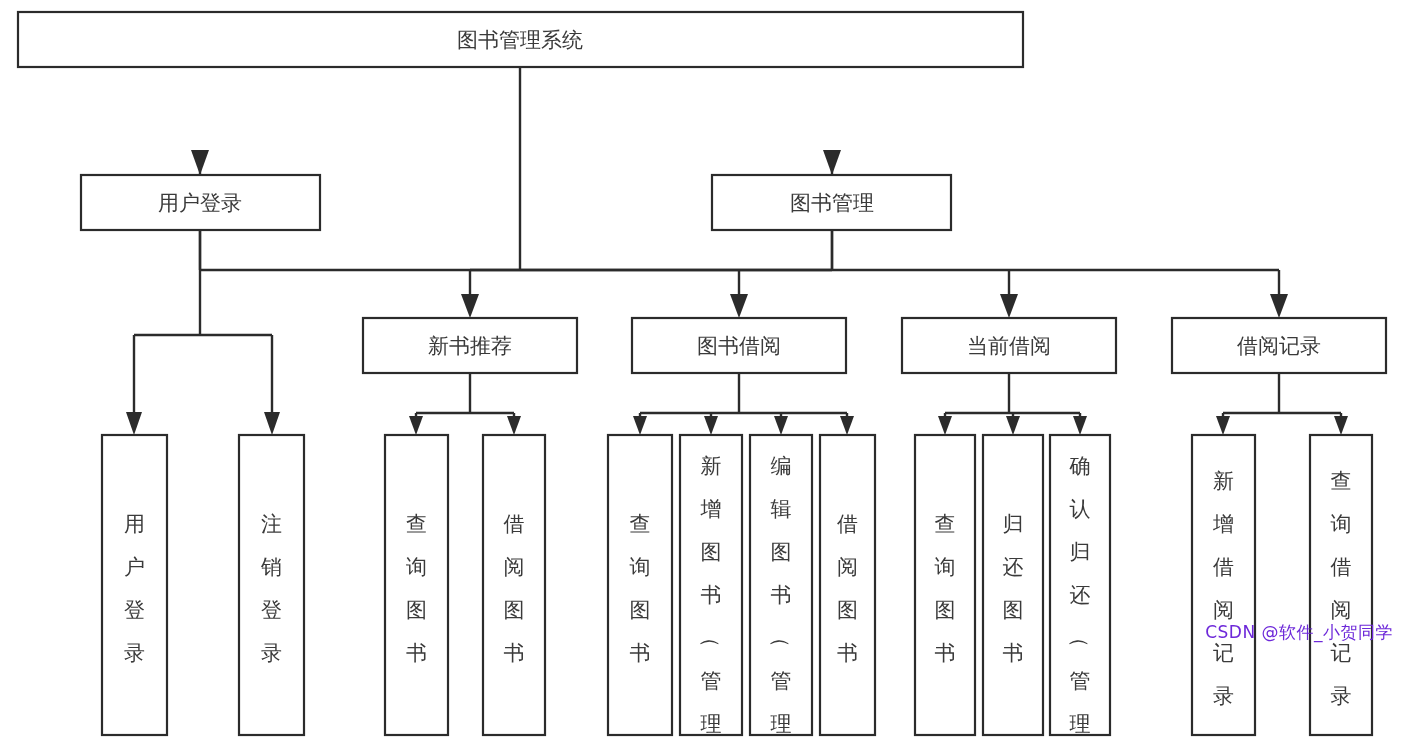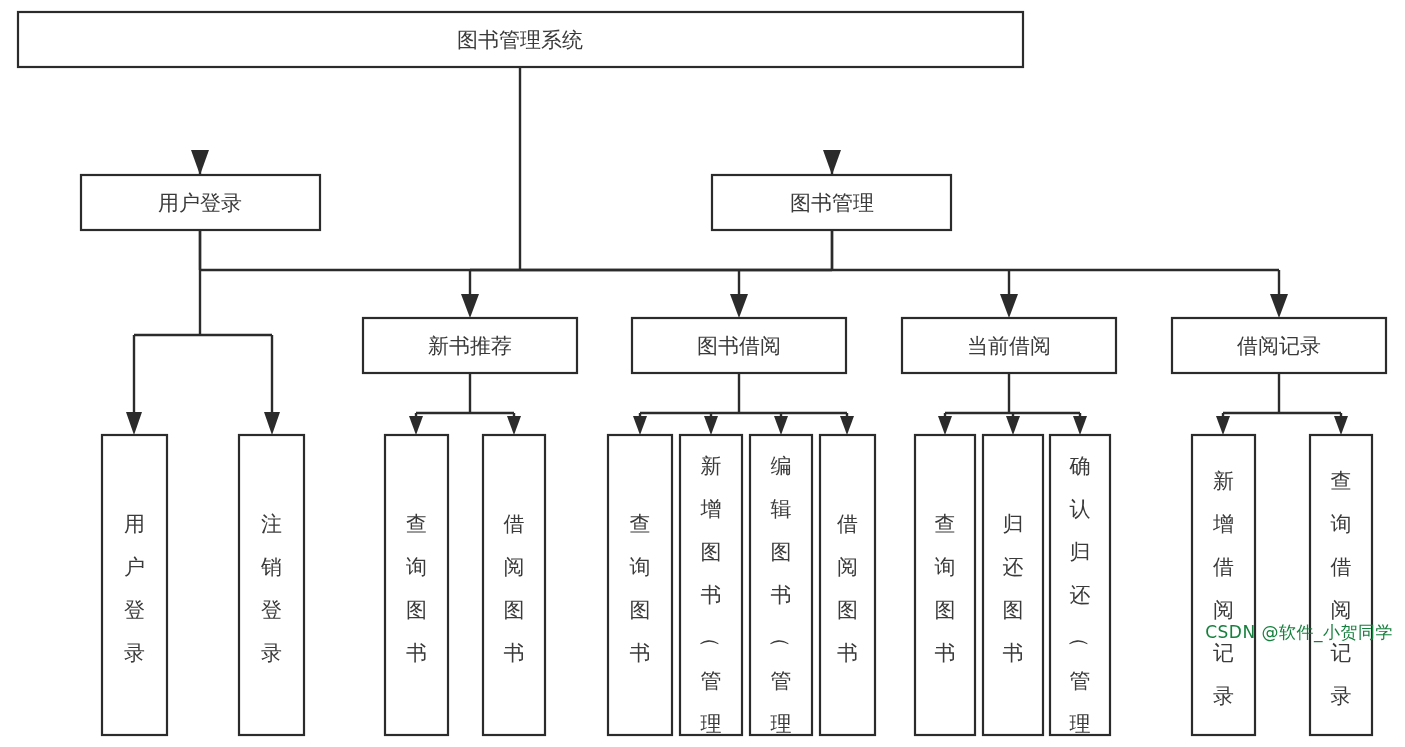--- a/index.html
+++ b/index.html
@@ -53,21 +53,21 @@
   .arrow-head {
     fill: #2b2b2b;
     stroke: none;
   }
   .watermark {
     position: absolute;
     right: 12px;
     bottom: 6px;
     font-family: "DejaVu Sans", "Liberation Sans", sans-serif;
     font-size: 17px;
-    color: #15803d;
+    color: #6d28d9;
     letter-spacing: 0.5px;
     white-space: nowrap;
     user-select: none;
   }
 </style>
 </head>
 <body>
 
 <div id="diagram-root">
 

